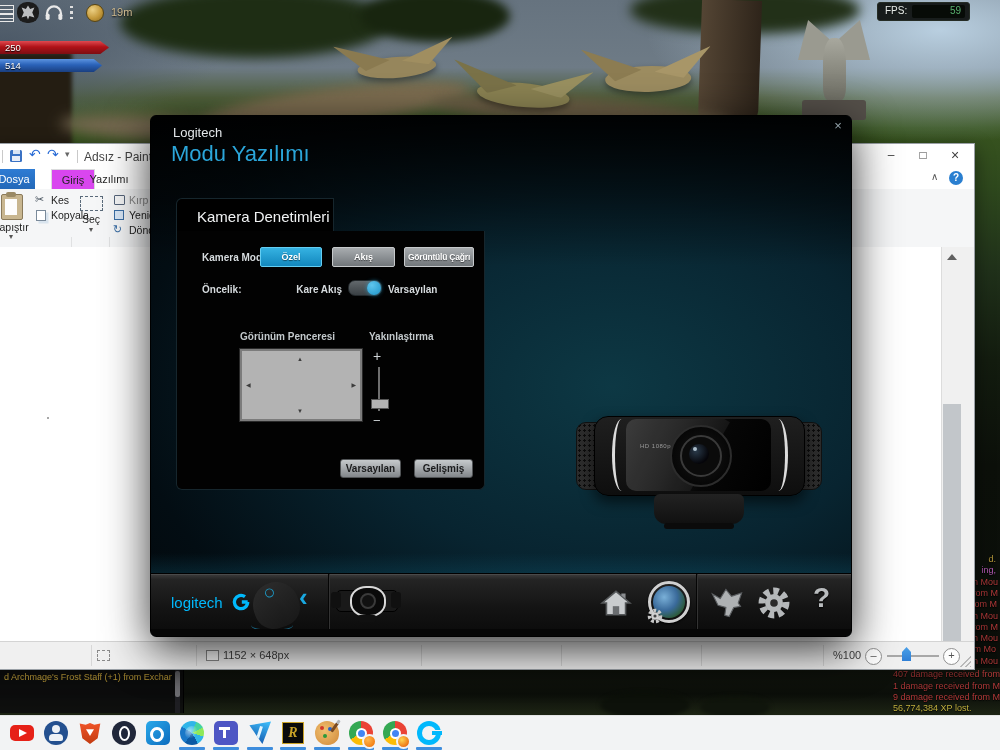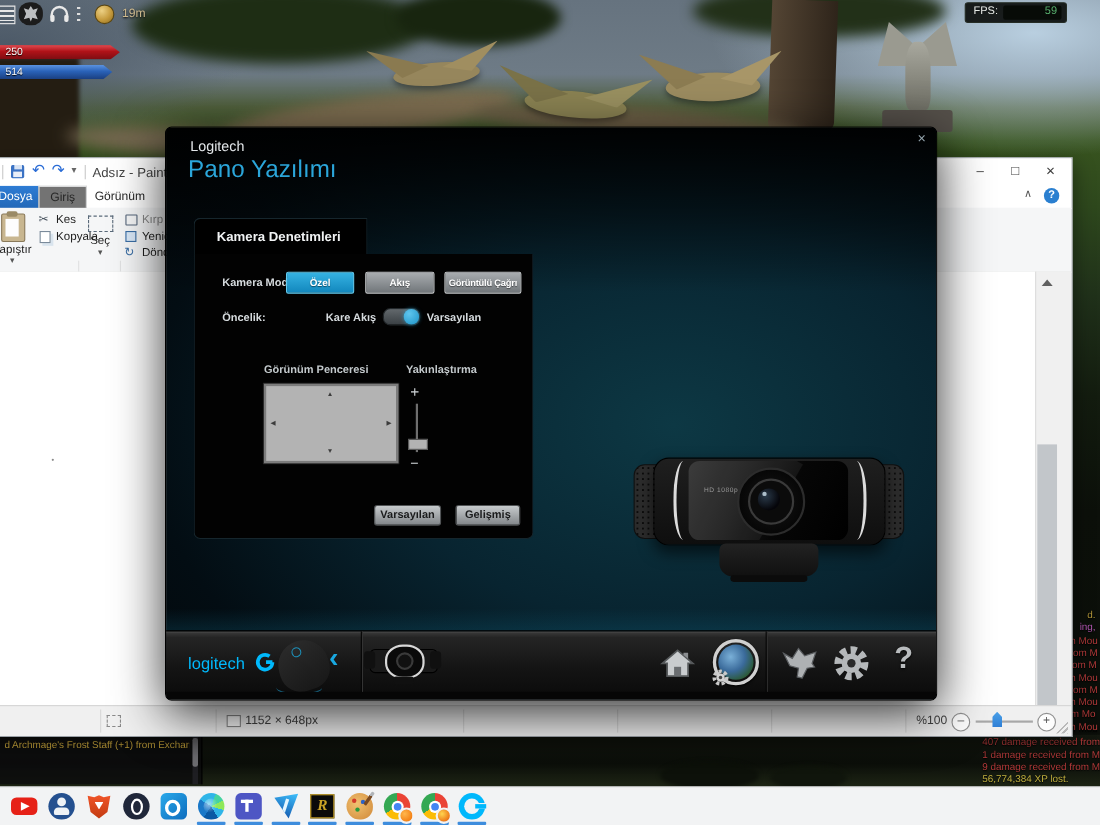--- a/index.html
+++ b/index.html
@@ -200,22 +200,22 @@
     <div class="abs" style="left:78px;top:5px;font-size:9px;color:#666">▾</div>
     <div class="abs" style="left:90px;top:6px;width:1px;height:13px;background:#c9c9c9"></div>
     <div class="abs" style="left:97px;top:6px;font-size:12px;color:#444">Adsız - Paint</div>
     <div class="wbtn" style="left:890px">–</div>
     <div class="wbtn" style="left:922px">□</div>
     <div class="wbtn" style="left:954px;font-size:14px">×</div>
   </div>
 
   <div class="p-tabs abs">
     <div class="ptab" style="left:6px;width:42px;background:linear-gradient(#2e7cd4,#2368b8);color:#fff">Dosya</div>
-    <div class="ptab" style="left:48px;width:42px;background:#737373;border:1px solid #dadbdc;border-bottom:none;height:19px">Giriş</div>
-    <div class="ptab" style="left:92px;width:60px">Görünüm</div>
+    <div class="ptab" style="left:64px;width:42px;background:#d946ef;border:1px solid #dadbdc;border-bottom:none;height:19px">Giriş</div>
+    <div class="ptab" style="left:92px;width:60px">Yazılımı</div>
     <div class="abs" style="left:944px;top:2px;font-size:10px;color:#555">∧</div>
     <div class="abs" style="left:962px;top:2px;width:14px;height:14px;border-radius:50%;background:#2a7fd0;color:#fff;font-size:10px;font-weight:bold;text-align:center;line-height:14px">?</div>
   </div>
 
   <div class="p-ribbon abs">
 
     <div class="abs" style="left:2px;top:3px;width:44px;height:52px;text-align:center">
       <div class="abs" style="left:12px;top:2px;width:20px;height:24px;background:#c8b690;border:1px solid #8a7a5a;border-radius:2px">
         <span class="abs" style="left:4px;top:-3px;width:10px;height:5px;background:#9a8a66;border-radius:2px"></span>
         <span class="abs" style="left:3px;top:4px;width:12px;height:16px;background:#fdfdfd"></span>
@@ -282,26 +282,26 @@
     <div class="abs" style="left:900px;top:13px;width:52px;height:2px;background:#a8a8a8"></div>
     <div class="abs" style="left:915px;top:5px;width:9px;height:14px;background:linear-gradient(#4aa0e8,#2f7fd6);clip-path:polygon(50% 0,100% 35%,100% 100%,0 100%,0 35%)"></div>
     <div class="zcirc" style="left:956px;top:6px">+</div>
     <div class="abs" style="left:972px;top:13px;width:12px;height:12px;background:repeating-linear-gradient(135deg,transparent 0 2px,#b9b9b9 2px 3.5px);clip-path:polygon(100% 0,100% 100%,0 100%)"></div>
   </div>
 </div>
 
 <div id="lg" class="abs">
   <div class="topshade abs"></div>
   <div class="abs" style="left:22px;top:9px;font-size:13px;color:#e2e6e9">Logitech</div>
-  <div class="abs" style="left:20px;top:25px;font-size:22px;color:#2ba6da">Pano Yazılımı</div>
+  <div class="abs" style="left:20px;top:25px;font-size:22px;color:#2ba6da">Modu Yazılımı</div>
   <div class="abs" style="left:678px;top:1px;width:18px;height:18px;text-align:center;line-height:18px;font-size:13px;color:#93a3ab">×</div>
 
   <div class="abs" style="left:25px;top:82px;width:309px;height:292px">
     <div class="abs" style="left:0;top:0;width:156px;height:33px;background:#000;border-radius:6px 0 0 0;border:1px solid #16262d;border-bottom:none">
-      <span class="abs" style="left:20px;top:9px;font-size:12px;font-weight:bold;color:#f0f2f3;white-space:nowrap">Kamera Denetimleri</span>
+      <span class="abs" style="left:20px;top:9px;font-size:15px;font-weight:normal;color:#f0f2f3;white-space:nowrap">Kamera Denetimleri</span>
     </div>
     <div class="abs" style="left:0;top:33px;width:309px;height:259px;background:#020202;border:1px solid #16262d;border-top:none;border-radius:0 0 6px 6px;box-sizing:border-box">
 
       <div class="lbl" style="left:25px;top:21px">Kamera Modu:</div>
       <div class="modebtn cyanbtn" style="left:83px;top:16px;width:60px">Özel</div>
       <div class="modebtn graybtn" style="left:155px;top:16px;width:61px">Akış</div>
       <div class="modebtn graybtn" style="left:227px;top:16px;width:68px;font-size:8.5px;letter-spacing:-0.2px">Görüntülü Çağrı</div>
 
       <div class="lbl" style="left:25px;top:53px">Öncelik:</div>
       <div class="lbl" style="left:113px;top:53px;width:52px;text-align:right">Kare Akış</div>

